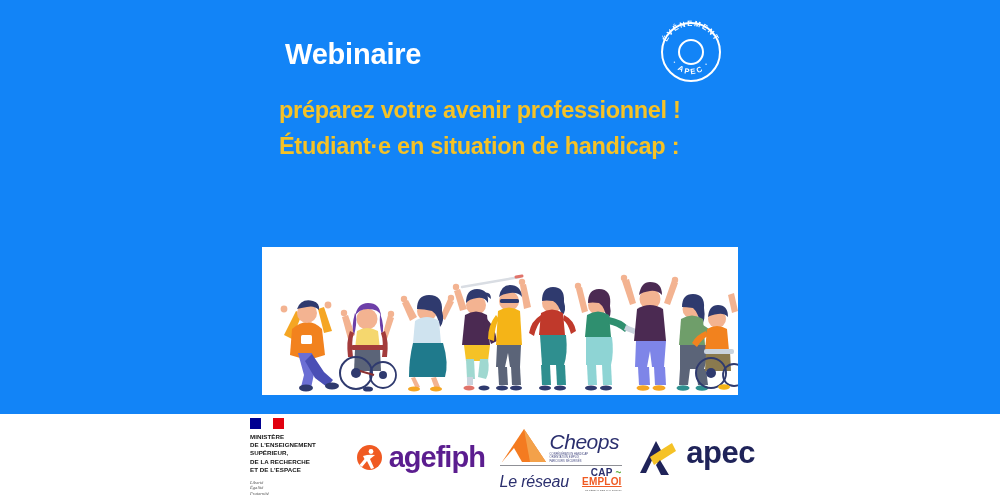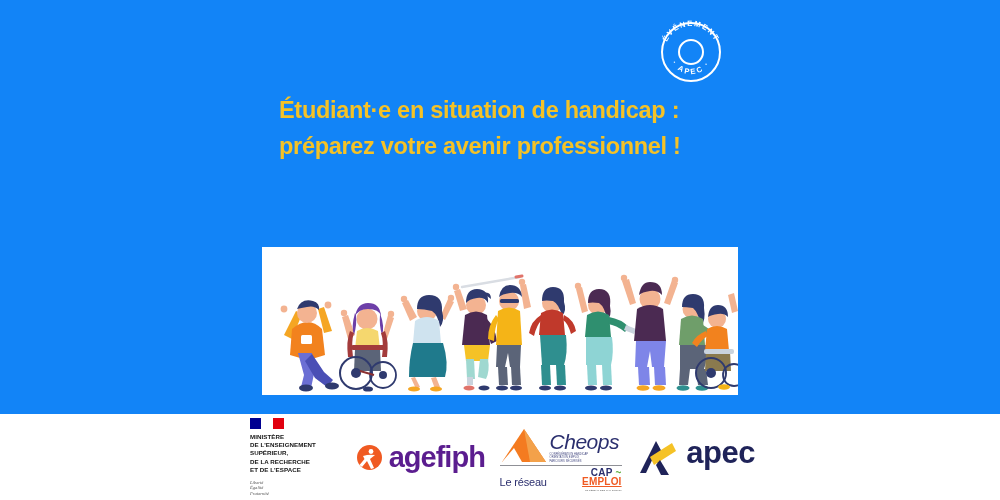--- a/index.html
+++ b/index.html
@@ -147,21 +147,21 @@
   .cheops-name {
     font-size: 21px; color: #2b2f6e; letter-spacing: -0.5px;
     line-height: 20px; font-weight: normal; font-style: italic;
   }
   .cheops-sub {
     font-size: 2.6px; color: #3a3f7a; line-height: 3.3px;
     letter-spacing: 0.1px; width: 56px; margin-top: 1px;
   }
   .cheops-rule { height: 1px; background: #8f9096; margin: 2px 0 2px 0; width: 122px; }
   .cheops-bottom { display: flex; align-items: center; justify-content: space-between; }
-  .cheops-reseau { font-size: 11px; color: #2b2f6e; letter-spacing: -0.2px; }
+  .cheops-reseau { font-size: 16px; color: #2b2f6e; letter-spacing: -0.2px; font-style: italic; }
   .capemploi { text-align: right; line-height: 9px; }
   .cap-top { font-size: 10px; color: #2b2f6e; font-weight: bold; letter-spacing: 0.2px; }
   .cap-top .leaf { color: #5fae3c; }
   .cap-bot { font-size: 10px; color: #f05a22; font-weight: bold; letter-spacing: 0.2px; text-decoration: underline; }
   .cap-tiny { font-size: 2.4px; color: #555; letter-spacing: 0.1px; }
 
   
   .apec { display: flex; align-items: flex-start; gap: 8px; }
   .apec-word {
     font-size: 31px; font-weight: bold; color: #1f2359;
@@ -183,24 +183,25 @@
       <circle cx="36" cy="36" r="12" fill="none" stroke="#ffffff" stroke-width="2"></circle>
       <text font-family="Liberation Sans, sans-serif" font-size="7.6" font-weight="bold" fill="#ffffff" letter-spacing="1.5">
         <textPath href="#arcTop" startOffset="50%" text-anchor="middle">ÉVÉNEMENT</textPath>
       </text>
       <text font-family="Liberation Sans, sans-serif" font-size="7.6" font-weight="bold" fill="#ffffff" letter-spacing="2">
         <textPath href="#arcBot" startOffset="50%" text-anchor="middle">· APEC ·</textPath>
       </text>
     </svg>
   </div>
 
+  <div class="webinaire">Webinaire</div>
 
   <div class="title-block">
+    <div class="title-line">préparez votre avenir professionnel !</div>
     <div class="title-line">Étudiant·e en situation de handicap :</div>
-    <div class="title-line">préparez votre avenir professionnel !</div>
   </div>
 
 
   <div class="illus-panel">
     <svg viewBox="0 0 476 148" xmlns="http://www.w3.org/2000/svg">
       <rect x="0" y="0" width="476" height="148" fill="#ffffff"></rect>
 
       <rect x="14" y="136" width="448" height="1.2" fill="#ffffff"></rect>
 
       <g>

